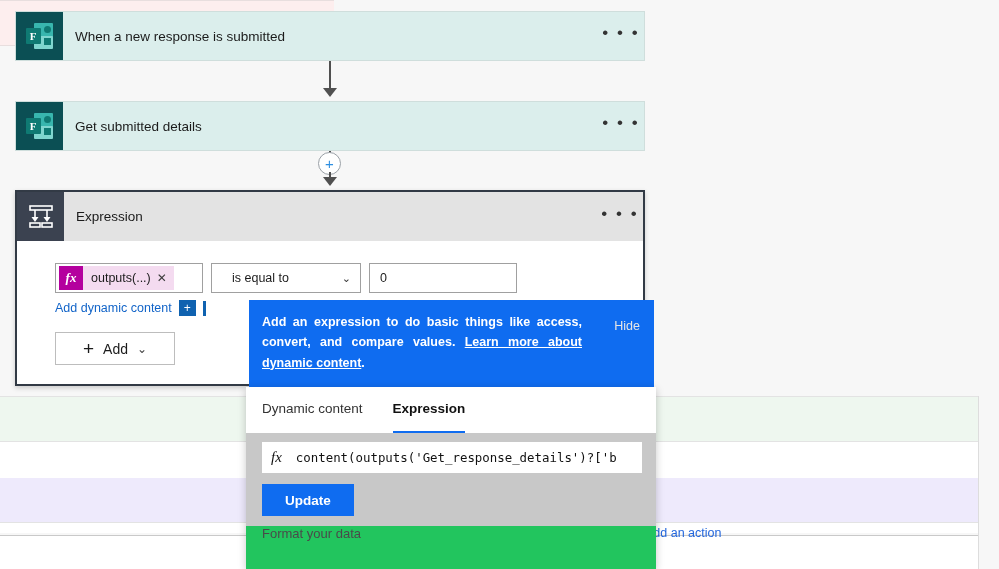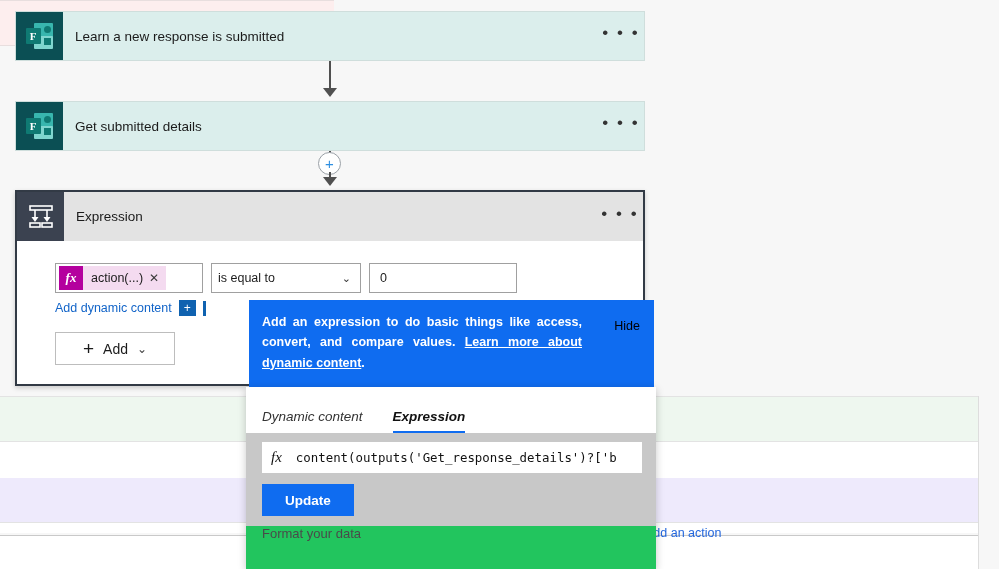--- a/index.html
+++ b/index.html
@@ -159,21 +159,21 @@
     display:flex; align-items:center; gap:6px;
     height: 24px; padding: 0 7px 0 8px;
     background: #f4dbf0; color:#1b1b1b; font-size: 12.5px;
   }
   .token-chip .chip-x { color:#3a3a3a; font-size: 12px; font-weight: bold; }
 
   .op-select {
     width: 150px; height: 30px;
     border: 1px solid #a0a0a0; background: #ffffff;
     display:flex; align-items:center; justify-content:space-between;
-    padding: 0 9px 0 6px; font-size: 12.5px; color:#1b1b1b;
+    padding: 0 9px 0 20px; font-size: 12.5px; color:#1b1b1b;
   }
   .chev { color:#333; font-size: 11px; }
   .val-input {
     width: 148px; height: 30px;
     border: 1px solid #a0a0a0; background: #ffffff;
     display:flex; align-items:center; padding-left: 10px;
     font-size: 12.5px; color:#1b1b1b;
   }
 
   .dyn-link-row {
@@ -210,42 +210,42 @@
   }
   #coach-tip .tip-arrow {
     position: absolute; left: -12px; top: 8px;
     width: 0; height: 0;
     border-top: 11px solid transparent;
     border-bottom: 11px solid transparent;
     border-right: 12px solid #ffffff;
   }
   #coach-tip .hide-btn {
     position: absolute; right: 14px; top: 16px;
-    color:#000000; font-size: 12.5px;
+    color:#e5e5e5; font-size: 12.5px;
   }
   #coach-tip .tip-text { display: block; width: 320px; font-weight: bold; }
   #coach-tip a, #coach-tip .tip-link {
     color:#ffffff; text-decoration: underline;
   }
 
   
   #expr-flyout {
     position: absolute; left: 246px; top: 387px;
     width: 410px; height: 182px;
     background: #ffffff;
     box-shadow: 0 2px 8px rgba(0,0,0,0.22);
   }
   #expr-tabs {
     display:flex; align-items:flex-end; gap: 30px;
     height: 46px; padding: 0 0 0 16px;
     background: #ffffff;
   }
   .tab {
-    position: relative; padding-bottom: 9px;
-    font-size: 13.5px; color:#333333;font-style:italic;
+    position: relative; padding-bottom: 17px;
+    font-size: 13.5px; color:#333333;
   }
   .tab.active { color:#111111; font-weight: bold; }
   .tab.active::after {
     content:""; position:absolute; left:0; right:0; bottom: 0;
     height: 2.5px; background:#0f6cf0;
   }
   #expr-editor-zone {
     background: #c8c8c8;
     padding: 9px 0 0 16px;
     height: 93px;
@@ -299,21 +299,21 @@
   <div class="card" id="card-trigger">
     <div class="icon-box">
       <div class="forms-icon">
         <div class="panel"></div>
         <div class="panel2"></div>
         <div class="dot"></div>
         <div class="sq"></div>
         <div class="fbox">F</div>
       </div>
     </div>
-    <div class="card-title">Learn a new response is submitted</div>
+    <div class="card-title">When a new response is submitted</div>
     <div class="ellipsis">• • •</div>
   </div>
 
   <div class="conn-line" id="conn1-line"></div>
   <div class="arrow-head" id="conn1-head"></div>
 
   <div class="card" id="card-action">
     <div class="icon-box">
       <div class="forms-icon">
         <div class="panel"></div>
@@ -348,21 +348,21 @@
       <div class="card-title">Expression</div>
       <div class="ellipsis">• • •</div>
     </div>
 
     <div id="condition-body">
       <div class="row-controls">
 
         <div class="token-field">
           <div class="fx-badge">fx</div>
           <div class="token-chip">
-            <span>action(...)</span>
+            <span>outputs(...)</span>
             <span class="chip-x">✕</span>
           </div>
         </div>
 
         <div class="op-select">
           <span>is equal to</span>
           <span class="chev">⌄</span>
         </div>
 
         <div class="val-input">

